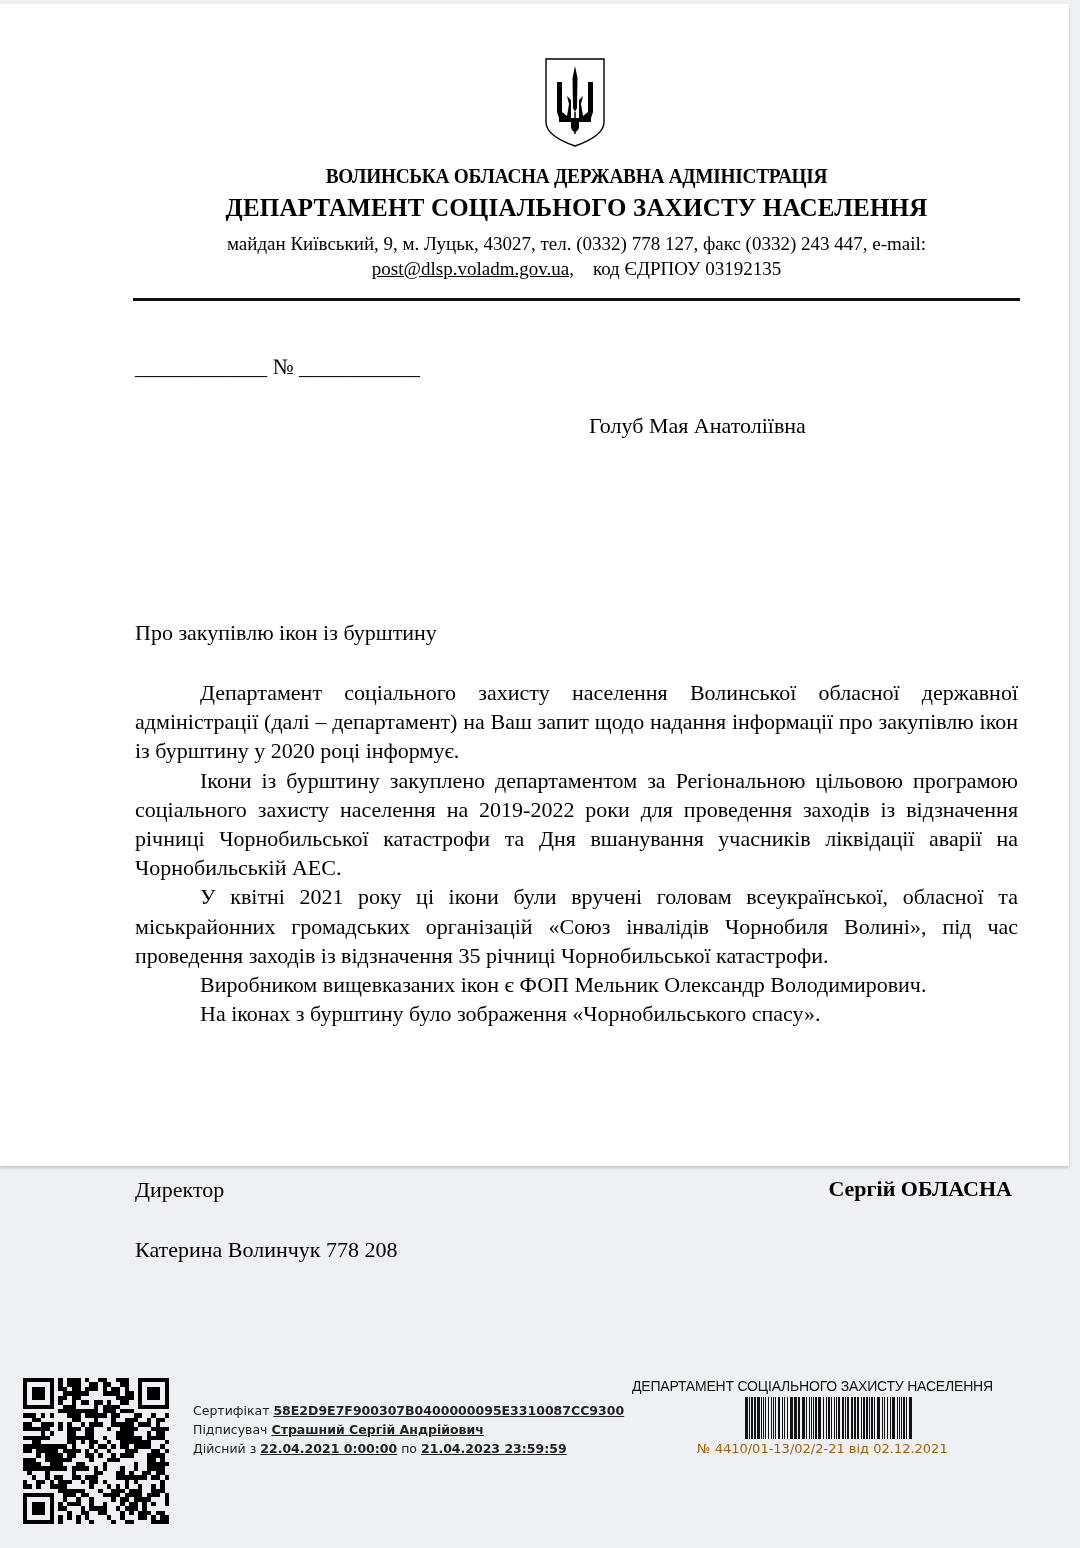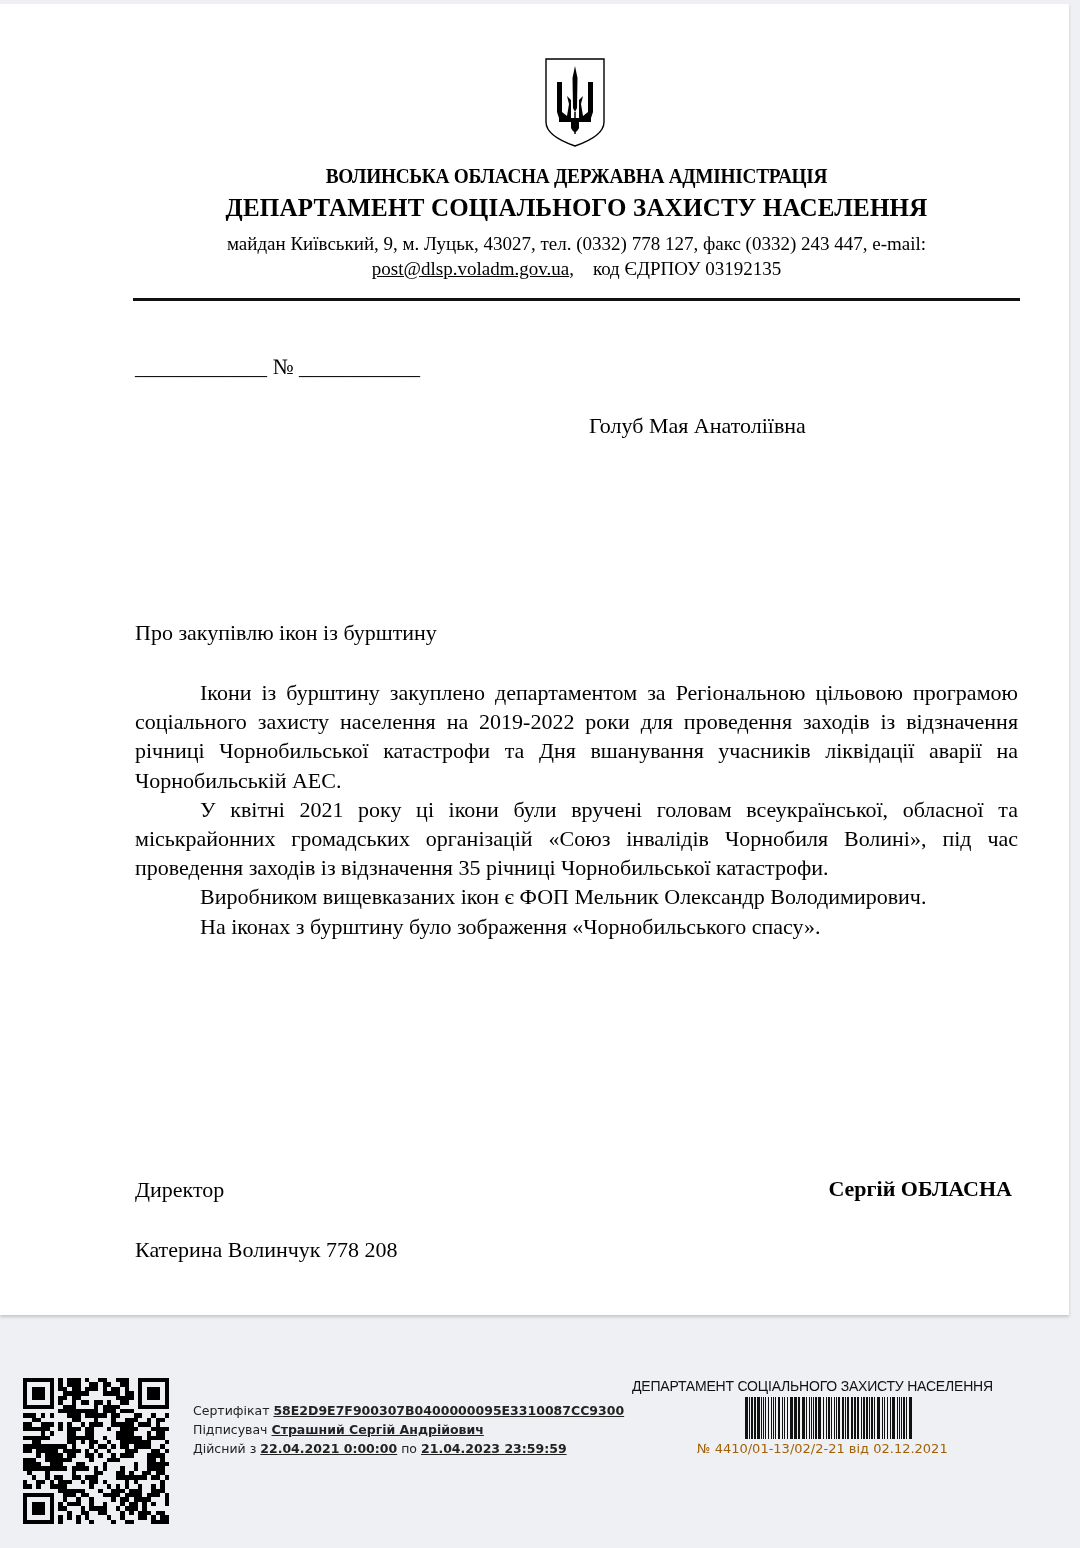--- a/index.html
+++ b/index.html
@@ -4,21 +4,21 @@
 <style>
   html, body { margin: 0; padding: 0; }
   body {
     width: 1080px; height: 1548px; overflow: hidden;
     background: #eff0f3;
     position: relative;
     font-family: "Liberation Serif", "DejaVu Serif", serif;
     color: #000;
   }
   .sheet {
-    position: absolute; left: 0; top: 4px; width: 1069px; height: 1311px;
+    position: absolute; left: 0; top: 4px; width: 1069px; height: 1162px;
     background: #fff;
     box-shadow: 0 2px 3px rgba(0,0,0,0.18);
   }
   .abs { position: absolute; }
 
   
   .emblem { left: 543px; top: 52px; width: 64px; height: 92px; }
 
   .hdr1 {
     left: 0; width: 1153px; top: 160px; text-align: center;
@@ -108,20 +108,21 @@
   <div class="abs rule"></div>
 
   <div class="abs outnum"><span>____________</span> <span>№</span> <span>___________</span></div>
 
 
   <div class="abs recipient">Голуб Мая Анатоліївна</div>
 
   <div class="abs subject">Про закупівлю ікон із бурштину</div>
 
   <div class="abs body-text">
+    <p>Департамент соціального захисту населення Волинської обласної державної адміністрації (далі – департамент) на Ваш запит щодо надання інформації про закупівлю ікон із бурштину у 2020 році інформує.</p>
     <p>Ікони із бурштину закуплено департаментом за Регіональною цільовою програмою соціального захисту населення на 2019-2022 роки для проведення заходів із відзначення річниці Чорнобильської катастрофи та Дня вшанування учасників ліквідації аварії на Чорнобильській АЕС.</p>
     <p>У квітні 2021 року ці ікони були вручені головам всеукраїнської, обласної та міськрайонних громадських організацій «Союз інвалідів Чорнобиля Волині», під час проведення заходів із відзначення 35 річниці Чорнобильської катастрофи.</p>
     <p>Виробником вищевказаних ікон є ФОП Мельник Олександр Володимирович.</p>
     <p class="last-left">На іконах з бурштину було зображення «Чорнобильського спасу».</p>
   </div>
 
   <div class="abs signer-title">Директор</div>
   <div class="abs signer-name">Сергій ОБЛАСНА</div>
   <div class="abs executor">Катерина Волинчук 778 208</div>
 

